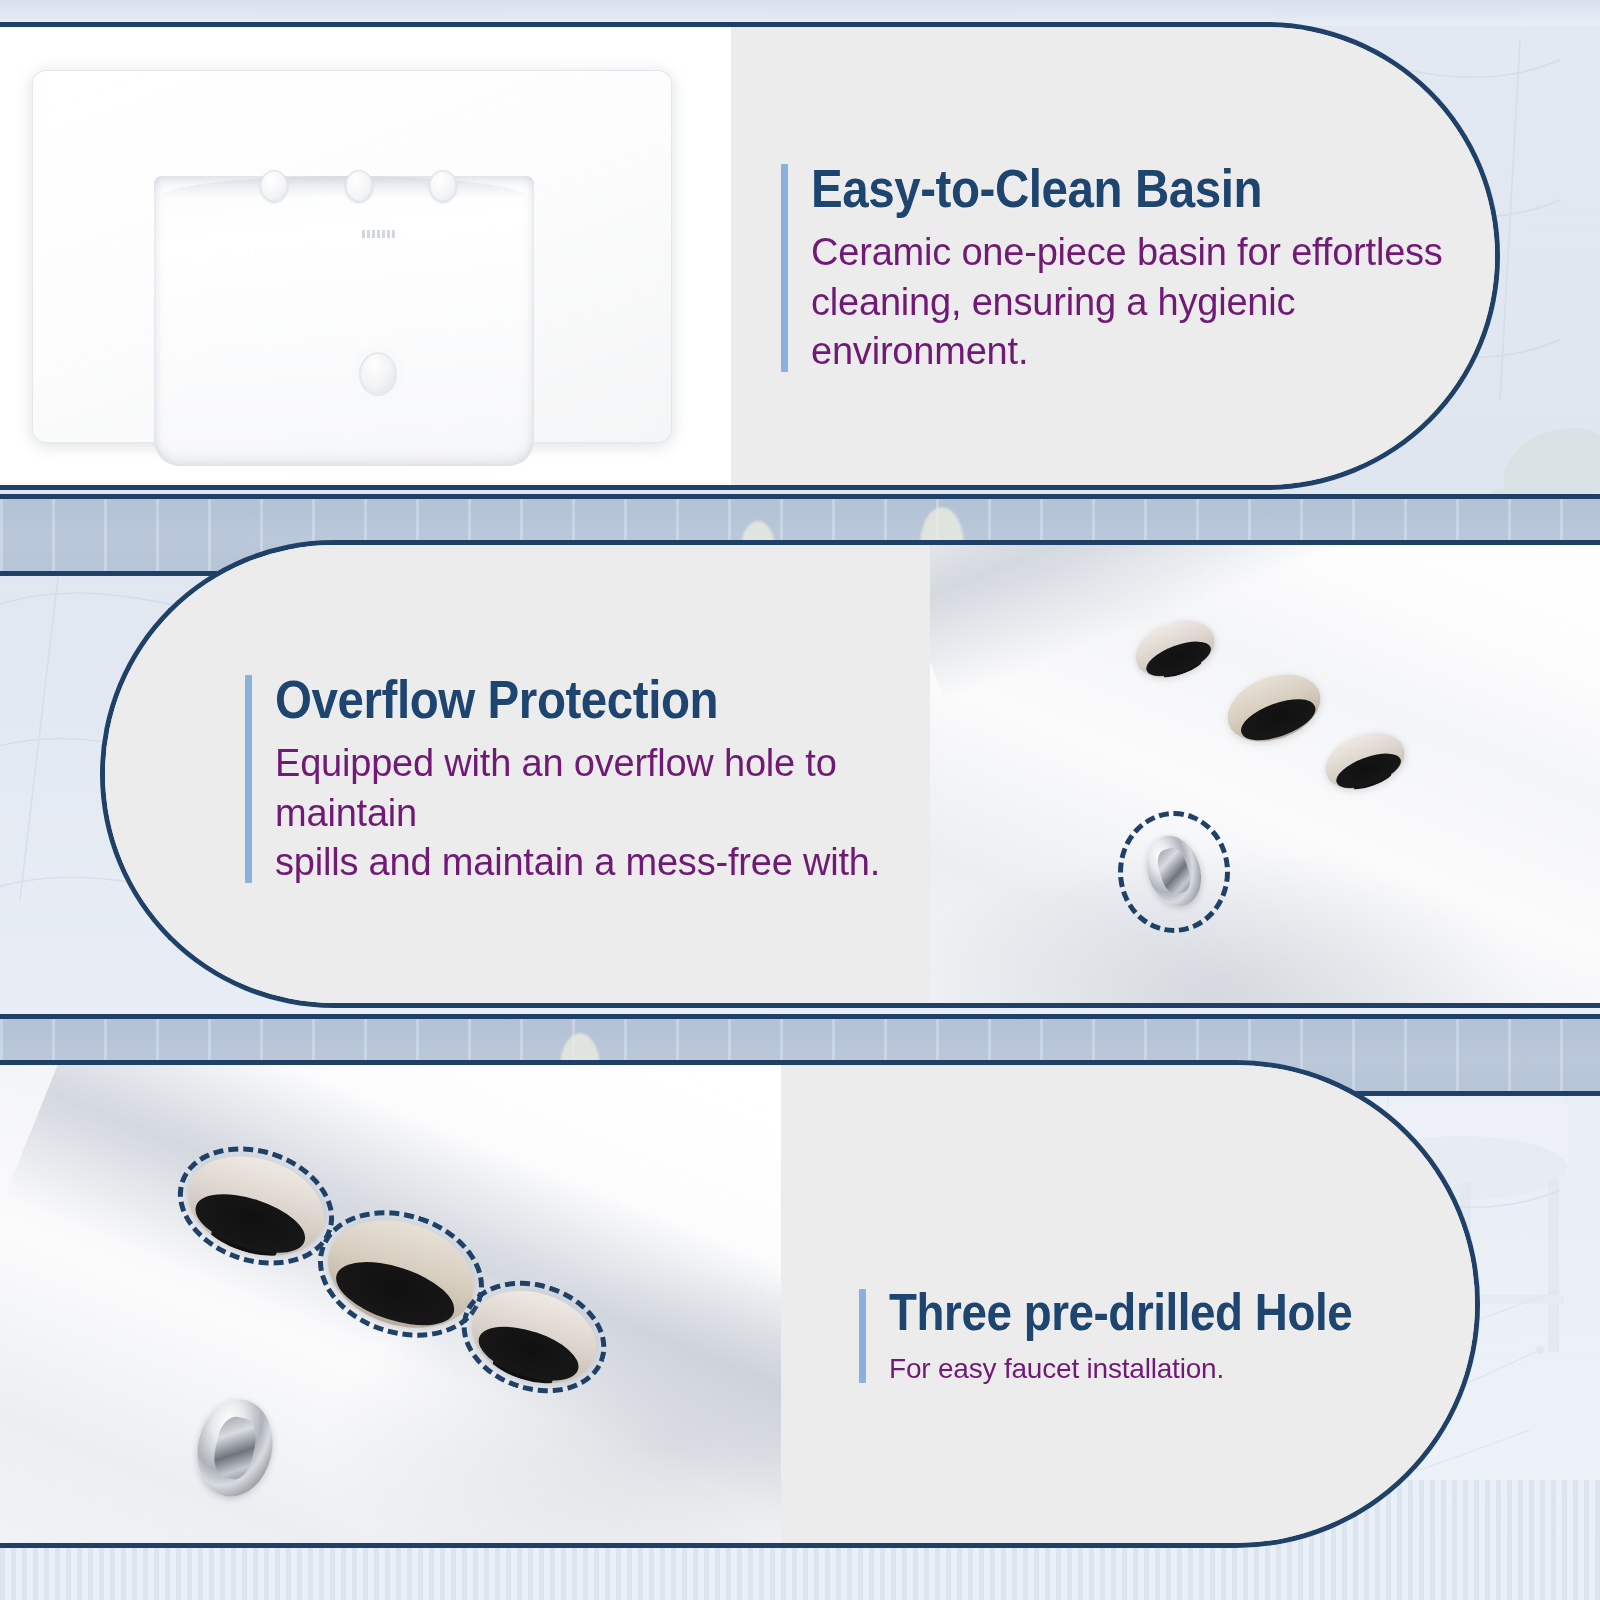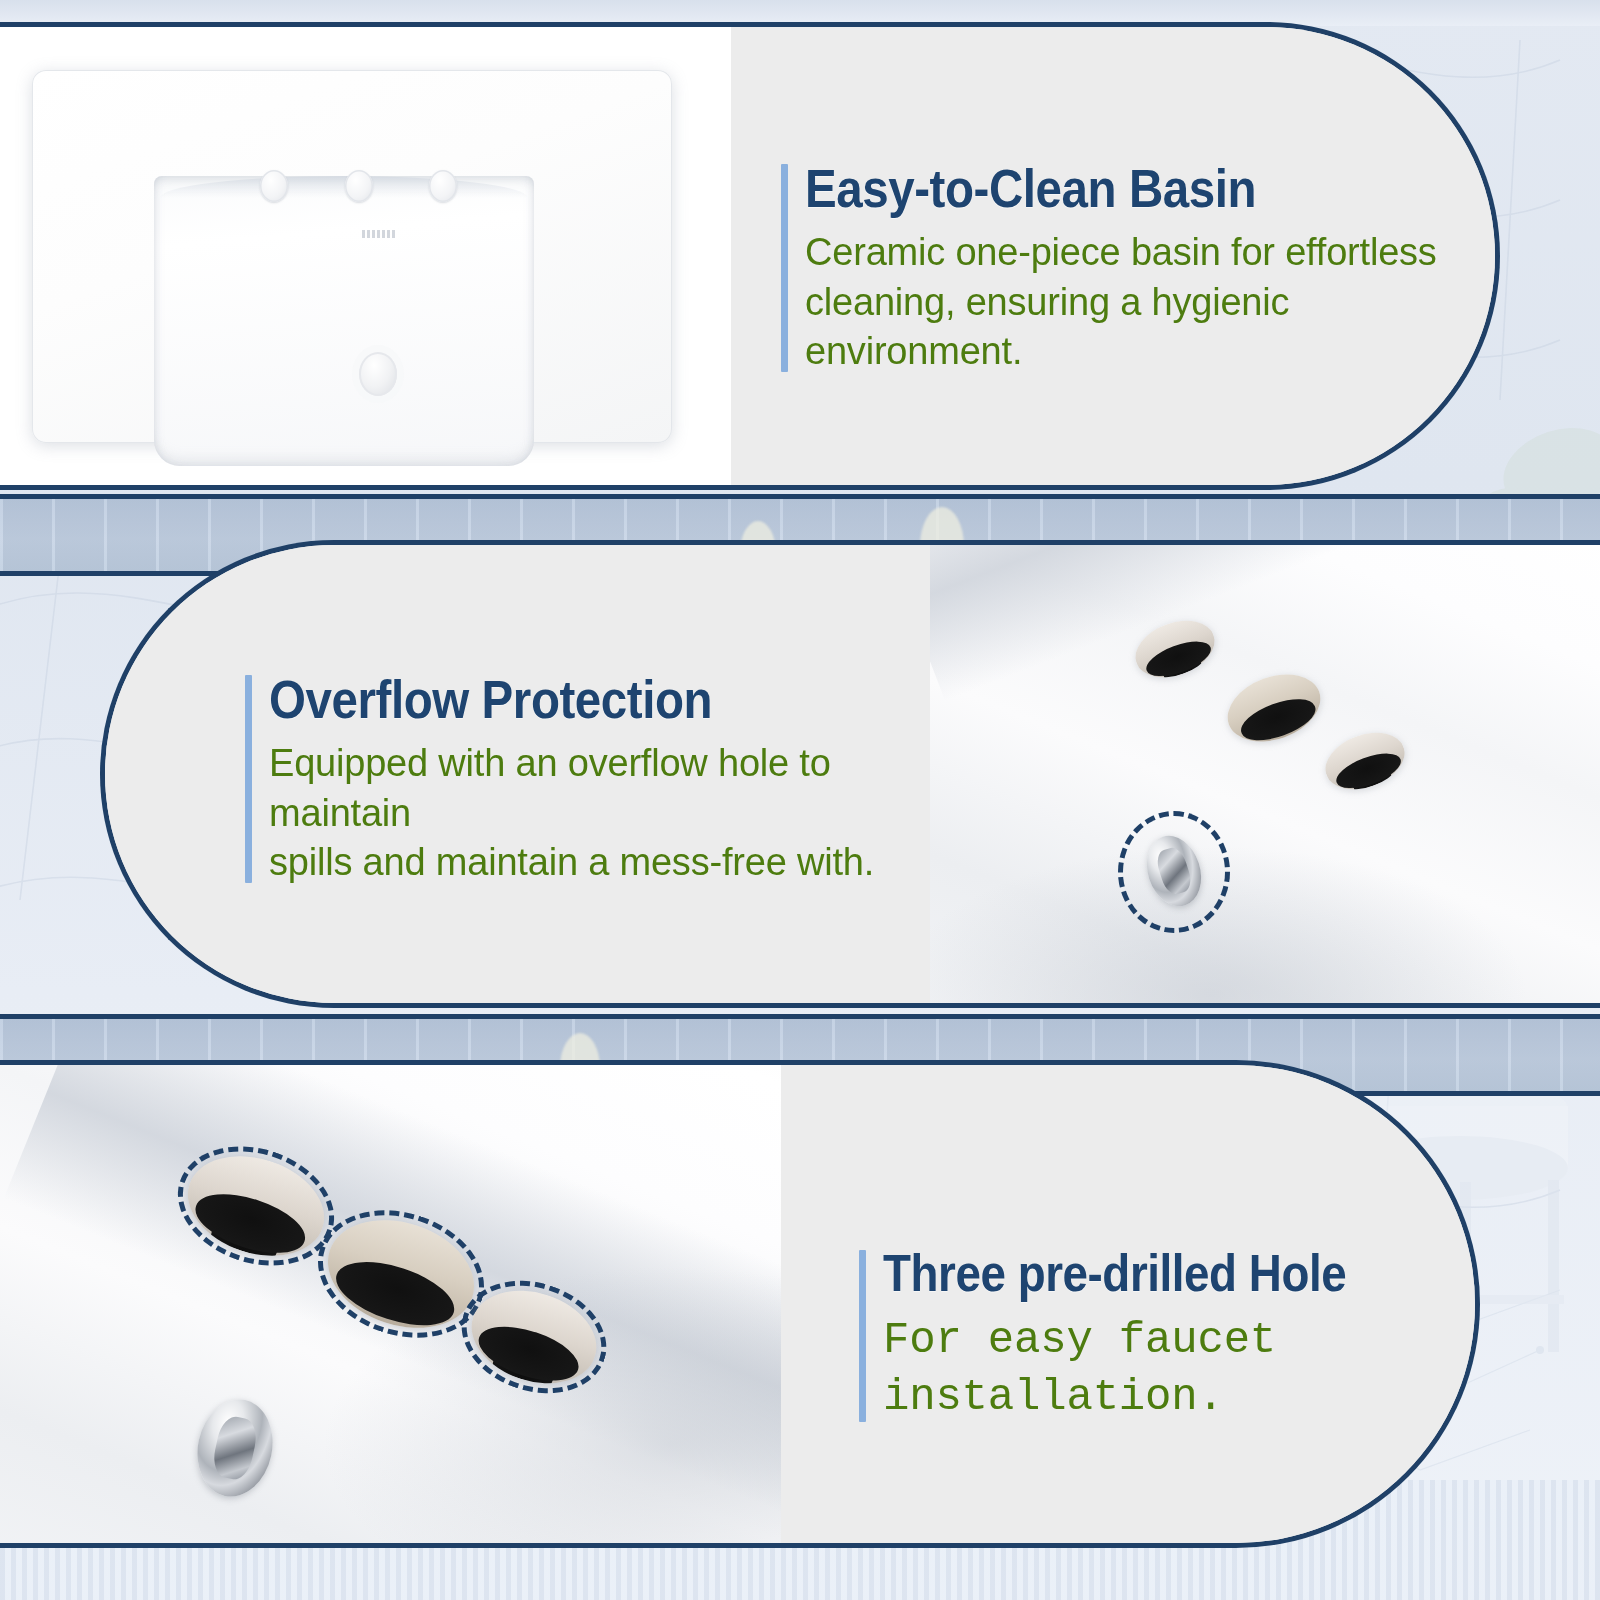--- a/index.html
+++ b/index.html
@@ -73,50 +73,50 @@
 
   .panel-photo { position:relative; background:#ffffff; flex:none; overflow:hidden; }
   .panel-text  { position:relative; background:#ececec; flex:1; display:flex; flex-direction:column; justify-content:center; }
 
   #panel-1 .panel-photo { width:791px; }
   #panel-2 .panel-photo { width:790px; order:2; }
   #panel-2 .panel-text  { order:1;justify-content:center; }
   #panel-3 .panel-photo { width:841px; }
 
   
-  .text-block { position:relative; padding-left:24px; }
+  .text-block { position:relative; padding-left:30px; }
   .accent-bar {
     position:absolute; left:0; top:4px; bottom:4px; width:7px;
     background:#8ab0de; border-radius:1px;
   }
   .headline {
     color:#1e4470;
     font-weight:bold;
     font-size:54px;
     line-height:1.05;
     letter-spacing:-.5px;
     transform:scaleX(.88);
     transform-origin:left center;
     white-space:nowrap;
     margin-bottom:12px;
     text-shadow:0 1px 0 rgba(255,255,255,.5);
   }
   .body-text {
-    color:#4d7c0f;
+    color:#701a75;
     font-size:38px;
     line-height:1.30;
     font-weight:400;
     letter-spacing:-.2px;
   }
 
   #panel-1 .text-block { margin-left:50px; margin-top:24px; }
   #panel-2 .text-block { margin-left:140px; margin-top:10px; }
   #panel-3 .text-block { margin-left:78px; margin-top:64px; }
   #panel-3 .headline { font-size:52px; }
-  #panel-3 .body-text { font-size:44px;font-family:Liberation Mono, monospace; }
+  #panel-3 .body-text { font-size:28px; }
 
   
   .sink-top {
     position:absolute; left:92px; top:43px; width:640px; height:373px;
     background:linear-gradient(160deg,#ffffff 0%,#fdfdfd 40%,#f4f5f6 100%);
     border-radius:14px;
     box-shadow:0 3px 16px rgba(140,150,165,.30), inset 0 0 0 1px rgba(225,228,233,.9);
   }
   .sink-basin {
     position:absolute; left:122px; top:106px; width:380px; height:290px;

